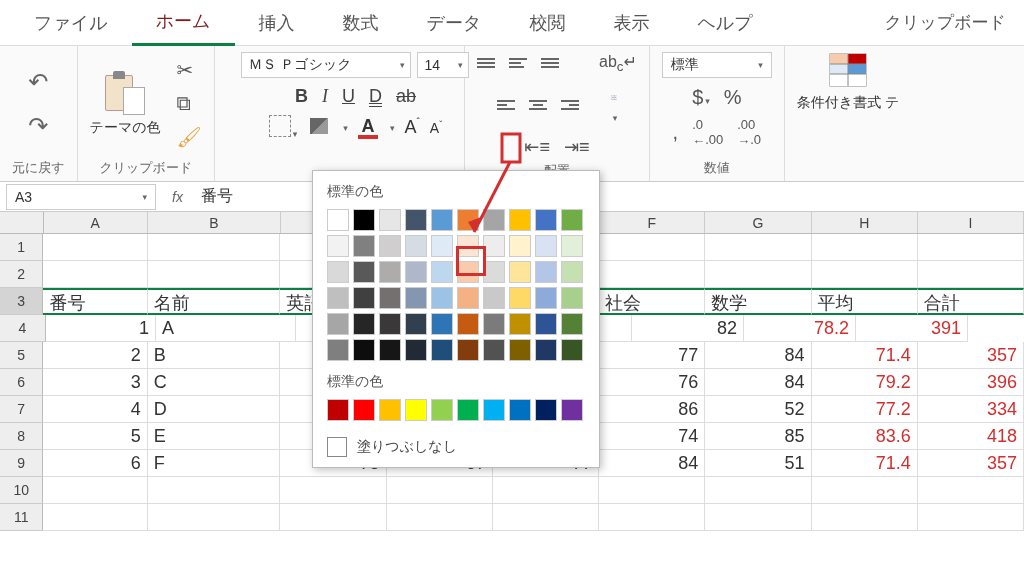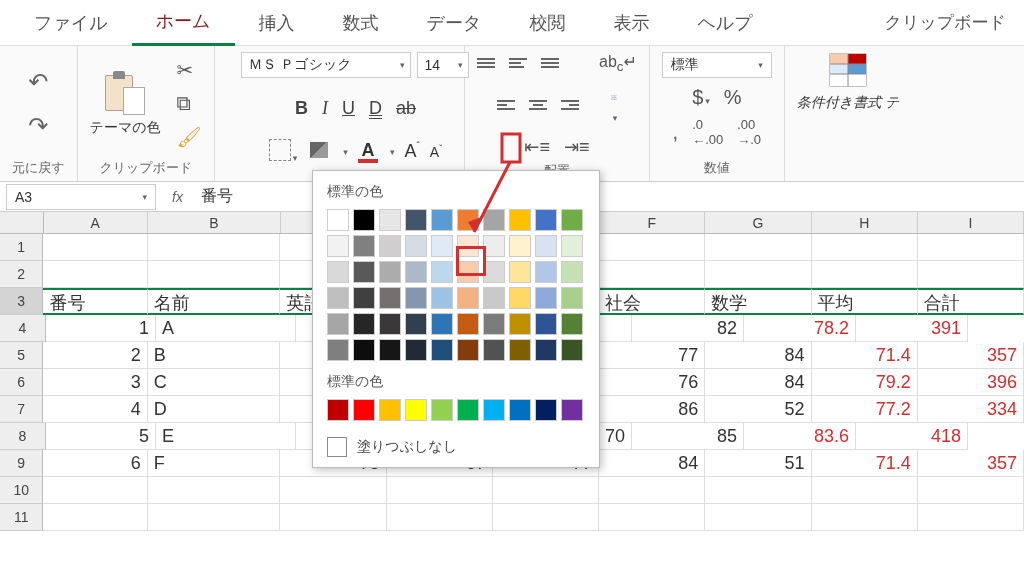--- a/index.html
+++ b/index.html
@@ -22,21 +22,21 @@
 
 .paste-block { display: flex; flex-direction: column; align-items: center; gap: 4px; }
 .paste-icon { width: 40px; height: 44px; position: relative; }
 .paste-icon .board { position: absolute; left: 0; top: 4px; width: 28px; height: 36px; background: #f2e2c9; border: 1px solid #b99; border-radius: 2px; }
 .paste-icon .clip { position: absolute; left: 8px; top: 0; width: 12px; height: 8px; background: #888; border-radius: 2px 2px 0 0; }
 .paste-icon .sheet { position: absolute; right: 0; bottom: 0; width: 22px; height: 28px; background: #fff; border: 1px solid #aaa; }
 .paste-label { font-size: 14px; }
 .clip-side { display: flex; flex-direction: column; gap: 10px; margin-left: 8px; }
 .clip-side span { font-size: 20px; color: #555; }
 
-.font-group-body { display: flex; flex-direction: column; gap: 20px; margin-left: 32px; }
+.font-group-body { display: flex; flex-direction: column; gap: 8px; margin-left: 32px; }
 .font-row1 { display: flex; gap: 6px; align-items: center; }
 .font-select { width: 170px; height: 26px; border: 1px solid #ccc; padding: 2px 6px; background: #fff; display: flex; align-items: center; justify-content: space-between; font-size: 14px; }
 .size-select { width: 52px; height: 26px; border: 1px solid #ccc; padding: 2px 6px; background: #fff; display: flex; align-items: center; justify-content: space-between; font-size: 14px; }
 .font-row2 { display: flex; gap: 14px; align-items: center; font-size: 18px; color: #444; }
 .font-row2 .b { font-weight: bold; }
 .font-row2 .i { font-style: italic; font-family: serif; }
 .font-row2 .u { text-decoration: underline; }
 .font-row2 .du { text-decoration: underline double; }
 .font-row2 .strike { text-decoration: line-through; }
 .font-row3 { display: flex; gap: 10px; align-items: center; }
@@ -55,21 +55,21 @@
 .align-icon { display: inline-flex; flex-direction: column; gap: 2px; }
 .align-icon span { display: block; width: 18px; height: 2px; background: #666; }
 .wrap-icon { font-size: 16px; }
 
 .num-body { display: flex; flex-direction: column; gap: 8px; }
 .num-select { width: 110px; height: 26px; border: 1px solid #ccc; padding: 2px 8px; background: #fff; display: flex; align-items: center; justify-content: space-between; font-size: 14px; }
 .num-row { display: flex; gap: 14px; font-size: 20px; color: #555; align-items: center; }
 
 .cond-body { display: flex; flex-direction: column; align-items: center; gap: 6px; }
 .cond-icon { width: 40px; height: 36px; }
-.cond-label { font-size: 14px; font-style: italic; }
+.cond-label { font-size: 14px; }
 
 
 .formula-bar { display: flex; align-items: center; height: 30px; border-bottom: 1px solid #ccc; }
 .name-box { width: 150px; height: 26px; border: 1px solid #ccc; margin: 0 6px; padding: 2px 8px; background: #fff; display: flex; align-items: center; justify-content: space-between; font-size: 14px; }
 .fx { font-style: italic; color: #666; padding: 0 10px; }
 .formula-input { flex: 1; padding: 4px 8px; font-size: 16px; }
 
 
 .sheet { position: relative; }
 .col-headers { display: flex; height: 22px; background: #eee; border-bottom: 1px solid #bbb; }
@@ -384,20 +384,21 @@
         <div class="cell col-H num red">77.2</div>
         <div class="cell col-I num red">334</div>
       </div>
       <div class="row">
         <div class="row-h">8</div>
         <div class="cell col-A num">5</div>
         <div class="cell col-B">E</div>
         <div class="cell col-C num">90</div>
         <div class="cell col-D num">00</div>
         <div class="cell col-E num">70</div>
+        <div class="cell col-F num">74</div>
         <div class="cell col-G num">85</div>
         <div class="cell col-H num red">83.6</div>
         <div class="cell col-I num red">418</div>
       </div>
       <div class="row">
         <div class="row-h">9</div>
         <div class="cell col-A num">6</div>
         <div class="cell col-B">F</div>
         <div class="cell col-C num">78</div>
         <div class="cell col-D num">67</div>

